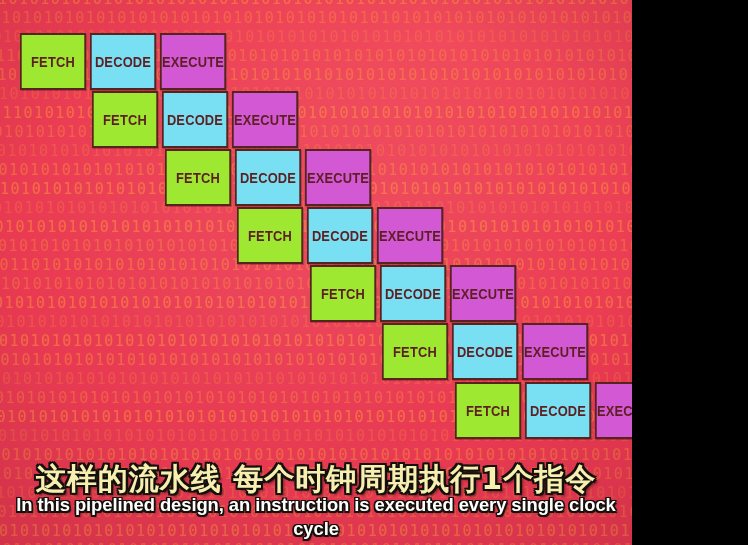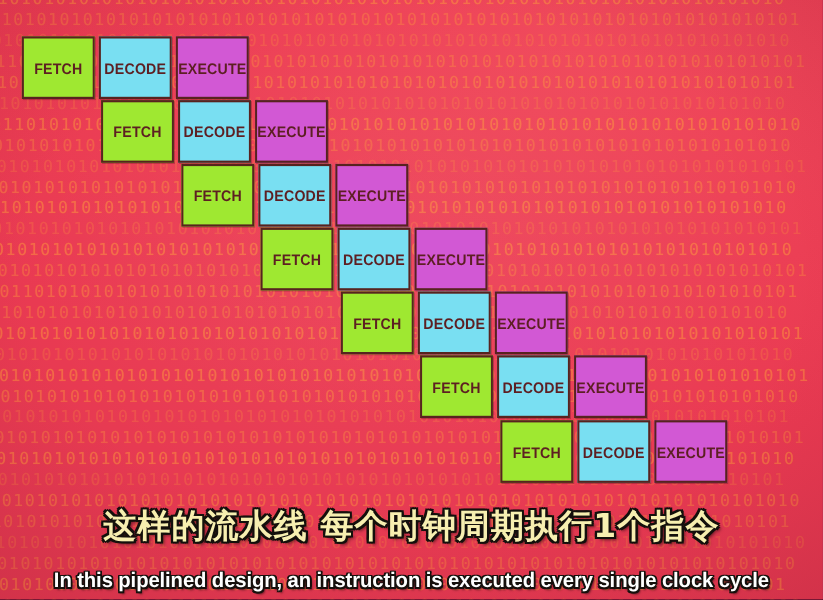--- a/index.html
+++ b/index.html
@@ -2,25 +2,25 @@
 <html><head>
 <meta charset="utf-8">
 <style>
   html, body {
     margin: 0;
     padding: 0;
     background: #000;
   }
   #screen {
     position: relative;
-    width: 748px;
+    width: 632px;
     height: 545px;
     overflow: hidden;
     font-family: "Liberation Sans", sans-serif;
-    background: #be185d;
+    background: #0f172a;
   }
 
   
   .bg-base {
     position: absolute;
     inset: 0;
     background:
       radial-gradient(ellipse 120% 95% at 70% 8%,  #f04a5c 0%, #ec3f55 42%, #e93a52 70%, #e43a52 100%),
       linear-gradient(180deg, #ee4358 0%, #ee4a5d 55%, #f25566 100%);
   }

